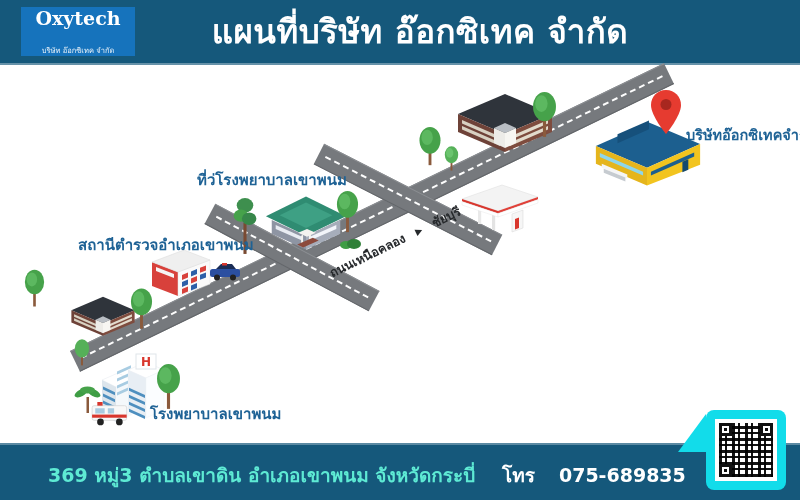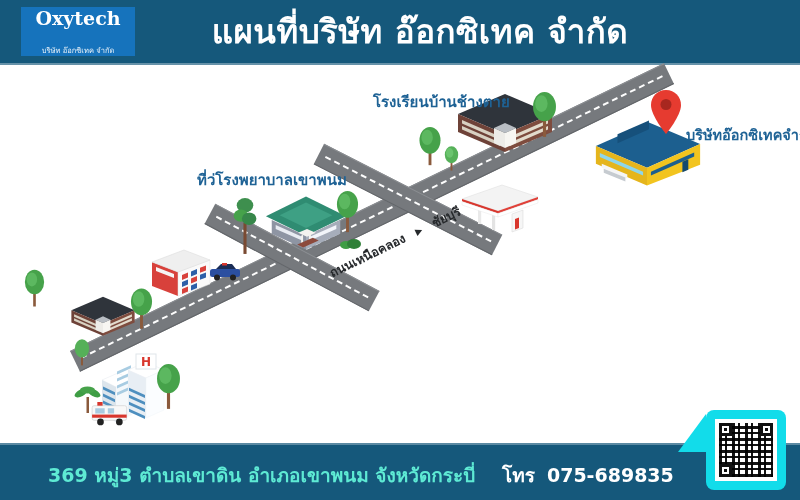--- a/index.html
+++ b/index.html
@@ -25,21 +25,21 @@
             display:flex;align-items:center;gap:12px;color:#26292C;font-size:12.5px;font-weight:bold;white-space:nowrap;}
   .roadname .arr{font-size:9px;line-height:9px;}
   .plabel{position:absolute;z-index:4;color:#1E6295;font-size:15px;font-weight:bold;white-space:nowrap;}
   .spot{position:absolute;z-index:3;}
   .spot svg{display:block;}
   
   .footer{position:absolute;left:0;top:443px;width:800px;height:57px;background:#15587B;
           border-top:2px solid rgba(255,255,255,.3);}
   .footer .addr{position:absolute;left:48px;top:15px;color:#5eead4;font-size:19px;font-weight:bold;white-space:nowrap;}
   .footer .phone{position:absolute;left:502px;top:15px;color:#fff;font-size:19px;font-weight:bold;white-space:nowrap;}
-  .footer .phone .pnum{margin-left:12px;}
+  .footer .phone .pnum{margin-left:24px;}
   
   .qr-tail{position:absolute;left:678px;top:414px;width:28px;height:38px;background:#12DCEA;
            clip-path:polygon(100% 0,0 100%,100% 100%);z-index:6;}
   .qr-box{position:absolute;left:706px;top:410px;width:80px;height:80px;background:#12DCEA;border-radius:8px;z-index:6;}
   .qr-white{position:absolute;inset:9px;background:#fff;}
   .qr-pattern{position:absolute;inset:4px;background:
       repeating-linear-gradient(90deg,#141414 0 3px,transparent 3px 6px,#141414 6px 8px,transparent 8px 13px),
       repeating-linear-gradient(0deg,#141414 0 3px,transparent 3px 7px,#141414 7px 9px,transparent 9px 12px);
       background-blend-mode:multiply;}
   .finder{position:absolute;width:13px;height:13px;border:3px solid #111;background:#fff;box-sizing:border-box;}
@@ -105,21 +105,20 @@
           <ellipse cx="9" cy="13" rx="6" ry="8" fill="#6BC46E"></ellipse>
         </svg>
     </div>
     <div class="spot" style="left:532px;top:26px">
       <svg width="25" height="48" viewBox="0 0 24 46">
           <rect x="10.5" y="28" width="3" height="16" fill="#8A5A3C"></rect>
           <ellipse cx="12" cy="15" rx="11" ry="14" fill="#46A24A"></ellipse>
           <ellipse cx="9" cy="12" rx="6" ry="8" fill="#5CB860"></ellipse>
         </svg>
     </div>
-    <div class="plabel" style="left:373px;top:25px">โรงเรียนบ้านช้างตาย</div>
 
     <div class="spot" style="left:588px;top:47px">
       <svg width="118" height="78" viewBox="0 0 120 78">
         <polygon points="8,34 62,10 114,32 60,56" fill="#1C5F8F"></polygon>
         <polygon points="30,22 62,8 62,17 30,31" fill="#16507B"></polygon>
         <polygon points="8,34 60,56 60,74 8,52" fill="#E5B51C"></polygon>
         <polygon points="60,56 114,32 114,53 60,74" fill="#F2C41F"></polygon>
         <polygon points="12,41 56,60 56,64 12,45" fill="#8ED6EA"></polygon>
         <polygon points="64,60 108,40.5 108,44.5 64,64" fill="#1C5F8F"></polygon>
         <polygon points="96,50 102,47.5 102,58 96,60.5" fill="#14496F"></polygon>
@@ -211,20 +210,21 @@
           <circle cx="25" cy="16.5" r="3" fill="#222"></circle>
       </svg>
     </div>
     <div class="spot" style="left:24px;top:203px">
       <svg width="21" height="42" viewBox="0 0 24 46">
           <rect x="10.5" y="28" width="3" height="15" fill="#8A5A3C"></rect>
           <ellipse cx="12" cy="15" rx="11" ry="14" fill="#46A24A"></ellipse>
           <ellipse cx="9" cy="12" rx="6" ry="8" fill="#5CB860"></ellipse>
         </svg>
     </div>
+    <div class="plabel" style="left:78px;top:168px">สถานีตำรวจอำเภอเขาพนม</div>
 
     <div class="spot" style="left:66px;top:227px">
       <svg width="74" height="46" viewBox="0 0 110 66">
         <polygon points="8,26 55,6 102,26 55,46" fill="#2F343B"></polygon>
         <polygon points="8,26 55,46 55,64 8,44" fill="#6E4238"></polygon>
         <polygon points="55,46 102,26 102,44 55,64" fill="#7E4C3E"></polygon>
         <polygon points="12,32 50,48.5 50,52 12,35.5" fill="#D8D1C2"></polygon>
         <polygon points="12,38 50,54.5 50,58 12,41.5" fill="#D8D1C2"></polygon>
         <polygon points="60,48.5 98,32 98,35.5 60,52" fill="#E2DBCC"></polygon>
         <polygon points="60,54.5 98,38 98,41.5 60,58" fill="#E2DBCC"></polygon>
@@ -296,20 +296,21 @@
         <ellipse cx="13.5" cy="7" rx="7.4" ry="3.4" fill="#46A24A"></ellipse>
       </svg>
     </div>
     <div class="spot" style="left:156px;top:298px">
       <svg width="25" height="48" viewBox="0 0 24 46">
           <rect x="10.5" y="28" width="3" height="16" fill="#8A5A3C"></rect>
           <ellipse cx="12" cy="15" rx="11" ry="14" fill="#46A24A"></ellipse>
           <ellipse cx="9" cy="12" rx="6" ry="8" fill="#5CB860"></ellipse>
         </svg>
     </div>
+    <div class="plabel" style="left:150px;top:337px">โรงพยาบาลเขาพนม</div>
 
   </div>
 
   <div class="footer">
     <span class="addr">369 หมู่3 ตำบลเขาดิน อำเภอเขาพนม จังหวัดกระบี่</span>
     <span class="phone">
       <span>โทร</span><span class="pnum">075-689835</span>
     </span>
   </div>
 

